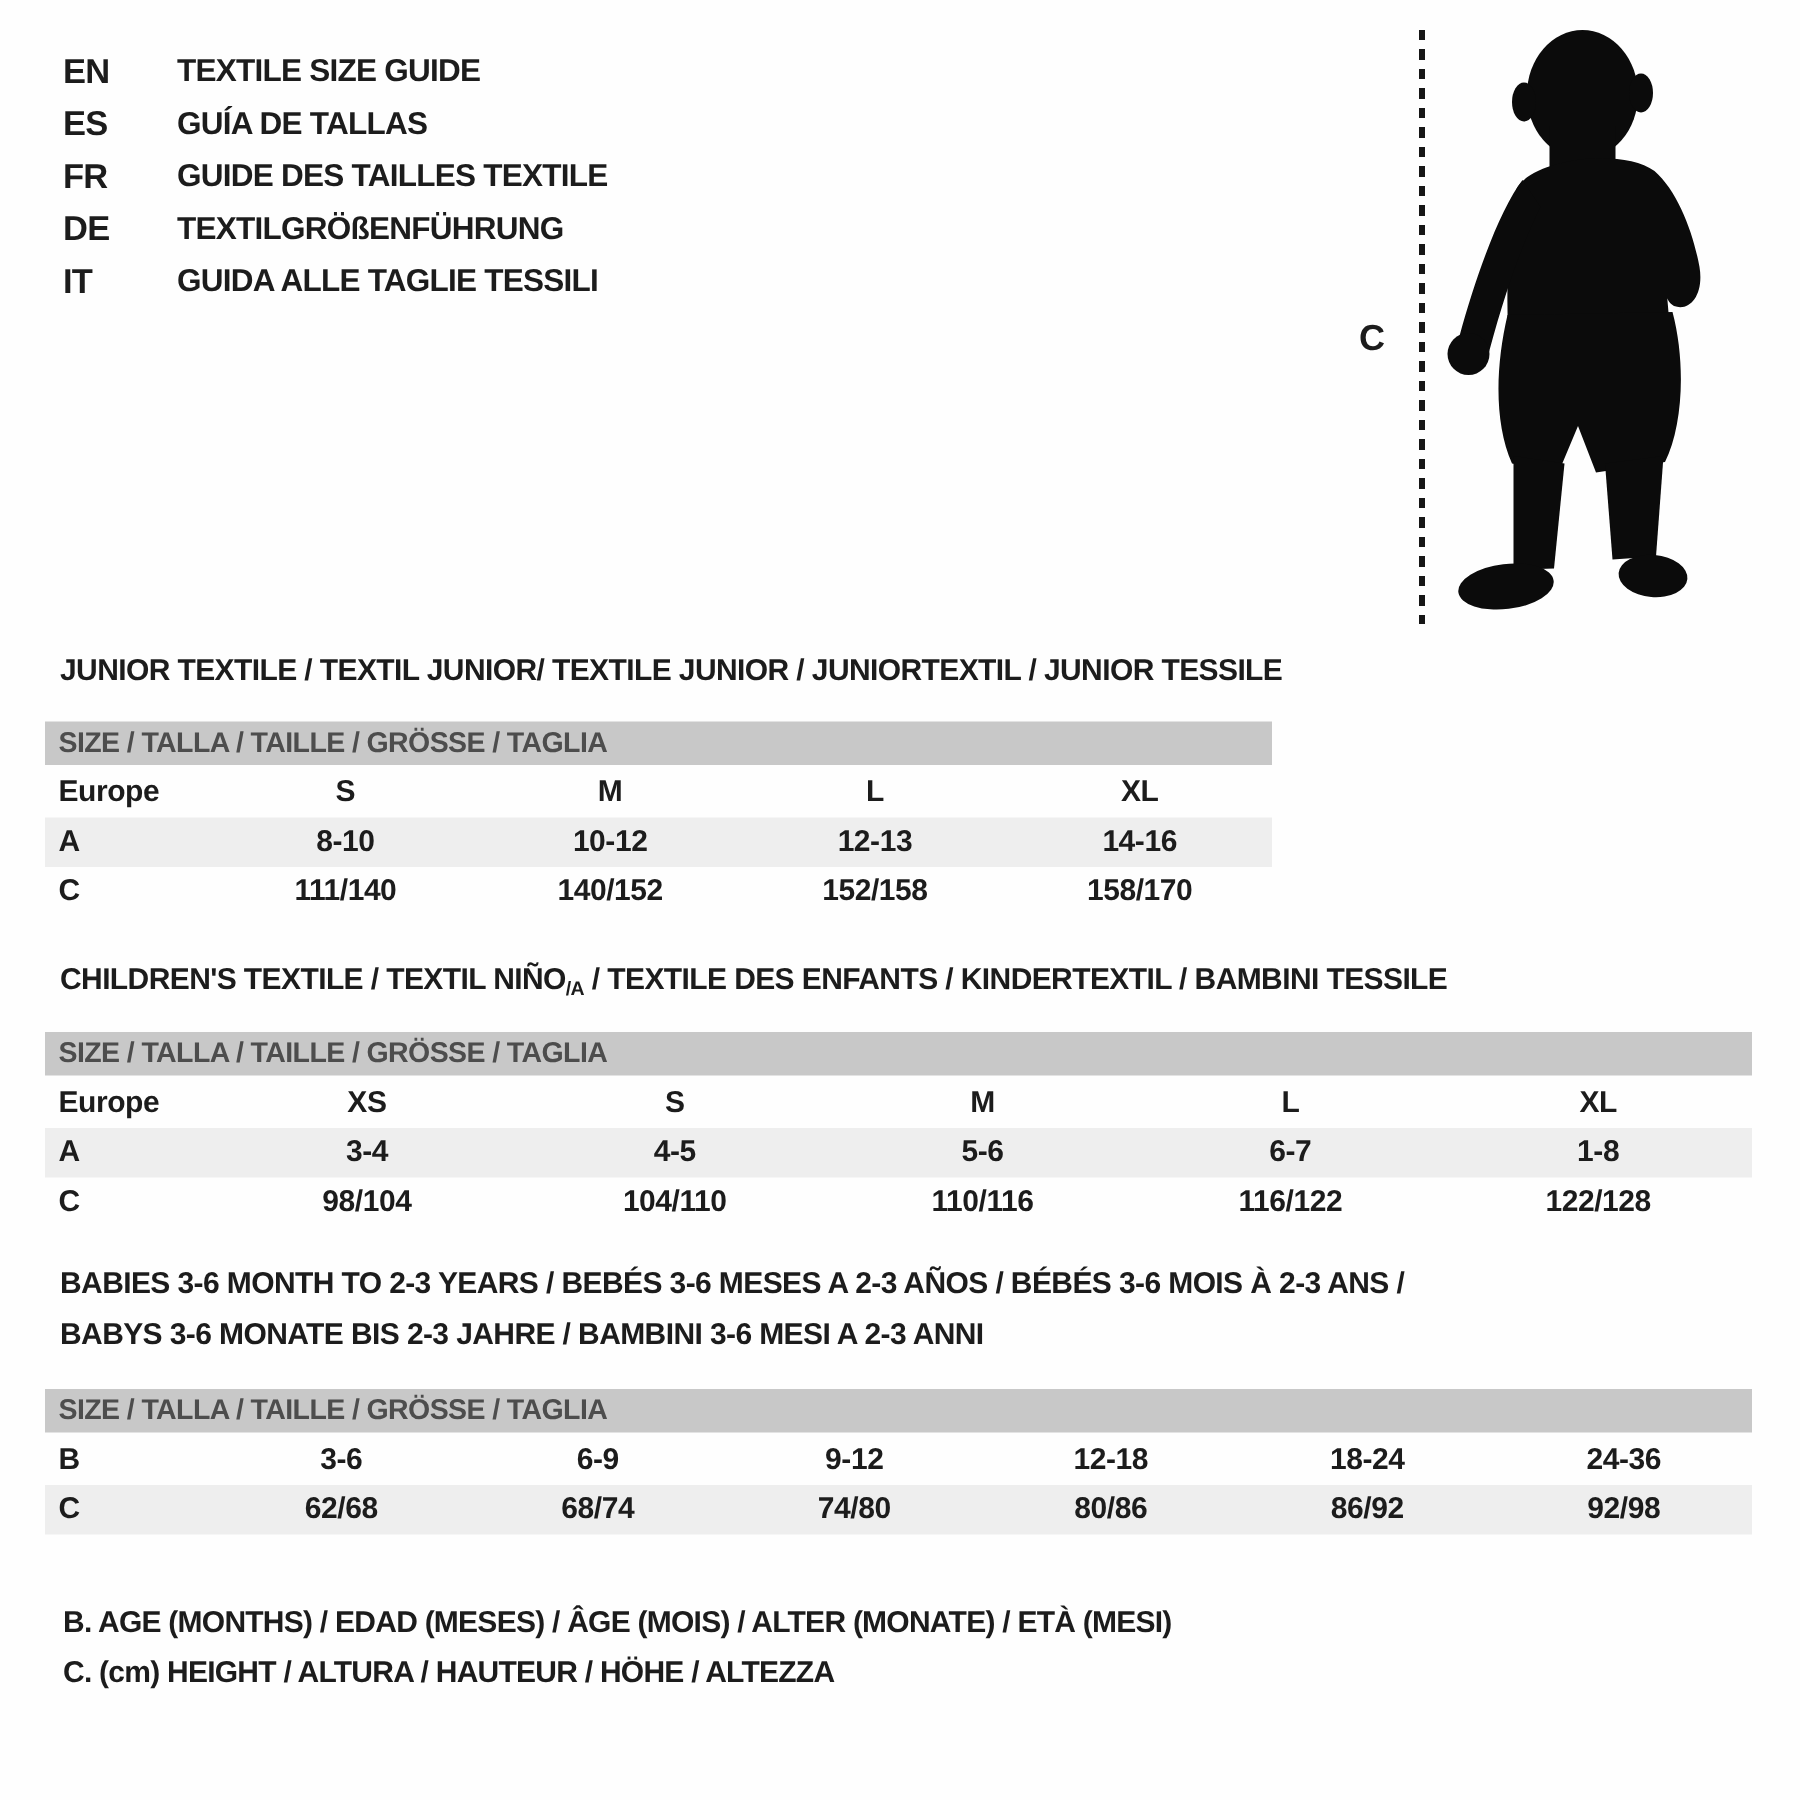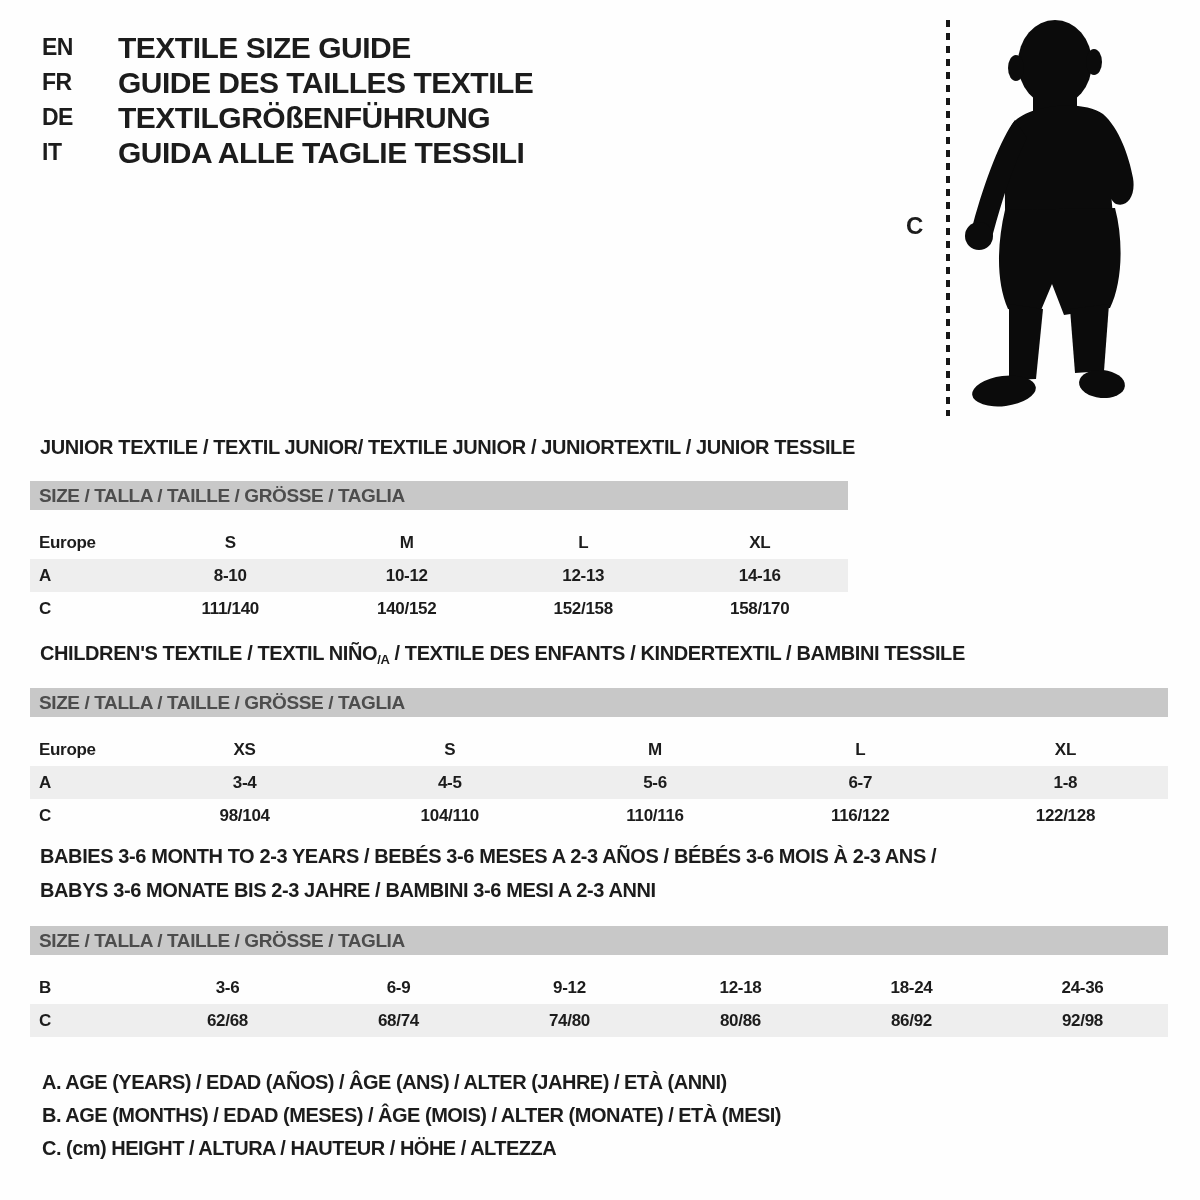--- a/index.html
+++ b/index.html
@@ -12,21 +12,21 @@
     font-family: "Liberation Sans", "DejaVu Sans", sans-serif;
     font-weight: 700;
     color: #1c1c1c;
     overflow: hidden;
   }
 
   
   .lang-header { position: absolute; left: 42px; top: 30px; }
   .lang-row { display: flex; height: 35px; align-items: center; }
   .lang-code { width: 76px; font-size: 23px; letter-spacing: -0.5px; }
-  .lang-title { font-size: 30px; letter-spacing: -0.5px; white-space: nowrap; }
+  .lang-title { font-size: 21px; letter-spacing: -0.5px; white-space: nowrap; }
 
   
   .measure-line {
     position: absolute; left: 946px; top: 20px; width: 4px; height: 396px;
     background: repeating-linear-gradient(to bottom, #161616 0 7px, transparent 7px 13px);
   }
   .figure-label {
     position: absolute; left: 906px; top: 212px;
     font-size: 24px; letter-spacing: -0.5px;
   }
@@ -44,40 +44,44 @@
   .title-babies-2 { top: 879px; }
 
   
   .size-table { position: absolute; left: 30px; }
   .tbl-junior { top: 481px; width: 818px; }
   .tbl-children { top: 688px; width: 1138px; }
   .tbl-babies { top: 926px; width: 1138px; }
   .size-bar {
     height: 29px; line-height: 29px; background: #c8c8c8; color: #4d4d4d;
     font-size: 19px; padding-left: 9px; letter-spacing: -0.4px;
-    margin-bottom: 16px;
+    margin-bottom: 2px;
   }
-  .t-row { display: flex; height: 33px; align-items: center; font-size: 17px; }
+  .t-row { display: flex; height: 33px; align-items: center; font-size: 20px; }
   .t-row.shaded { background: #eeeeee; }
   .t-label { width: 112px; padding-left: 9px; text-align: left; letter-spacing: -0.3px; }
   .t-cell { flex: 1; text-align: center; letter-spacing: -0.3px; }
 
   
   .legend { position: absolute; left: 42px; top: 1066px; }
   .legend-line { height: 33px; line-height: 33px; font-size: 20px; letter-spacing: -0.5px; white-space: nowrap; }
 </style>
 </head>
 <body>
 
 <div class="page">
 
   <div class="lang-header">
     <div class="lang-row">
       <span class="lang-code">EN</span>
       <span class="lang-title">TEXTILE SIZE GUIDE</span>
+    </div>
+    <div class="lang-row">
+      <span class="lang-code">ES</span>
+      <span class="lang-title">GUÍA DE TALLAS</span>
     </div>
     <div class="lang-row">
       <span class="lang-code">FR</span>
       <span class="lang-title">GUIDE DES TAILLES TEXTILE</span>
     </div>
     <div class="lang-row">
       <span class="lang-code">DE</span>
       <span class="lang-title">TEXTILGRÖßENFÜHRUNG</span>
     </div>
     <div class="lang-row">
@@ -176,18 +180,17 @@
       <span class="t-cell">62/68</span>
       <span class="t-cell">68/74</span>
       <span class="t-cell">74/80</span>
       <span class="t-cell">80/86</span>
       <span class="t-cell">86/92</span>
       <span class="t-cell">92/98</span>
     </div>
   </div>
 
   <div class="legend">
-    <div class="legend-line">A. AGE (YEARS) / EDAD (AÑOS) / ÂGE (ANS) / ALTER (JAHRE) / ETÀ (ANNI)</div>
     <div class="legend-line">B. AGE (MONTHS) / EDAD (MESES) / ÂGE (MOIS) / ALTER (MONATE) / ETÀ (MESI)</div>
     <div class="legend-line">C. (cm) HEIGHT / ALTURA / HAUTEUR / HÖHE / ALTEZZA</div>
   </div>
 
 </div>
 
 </body></html>

